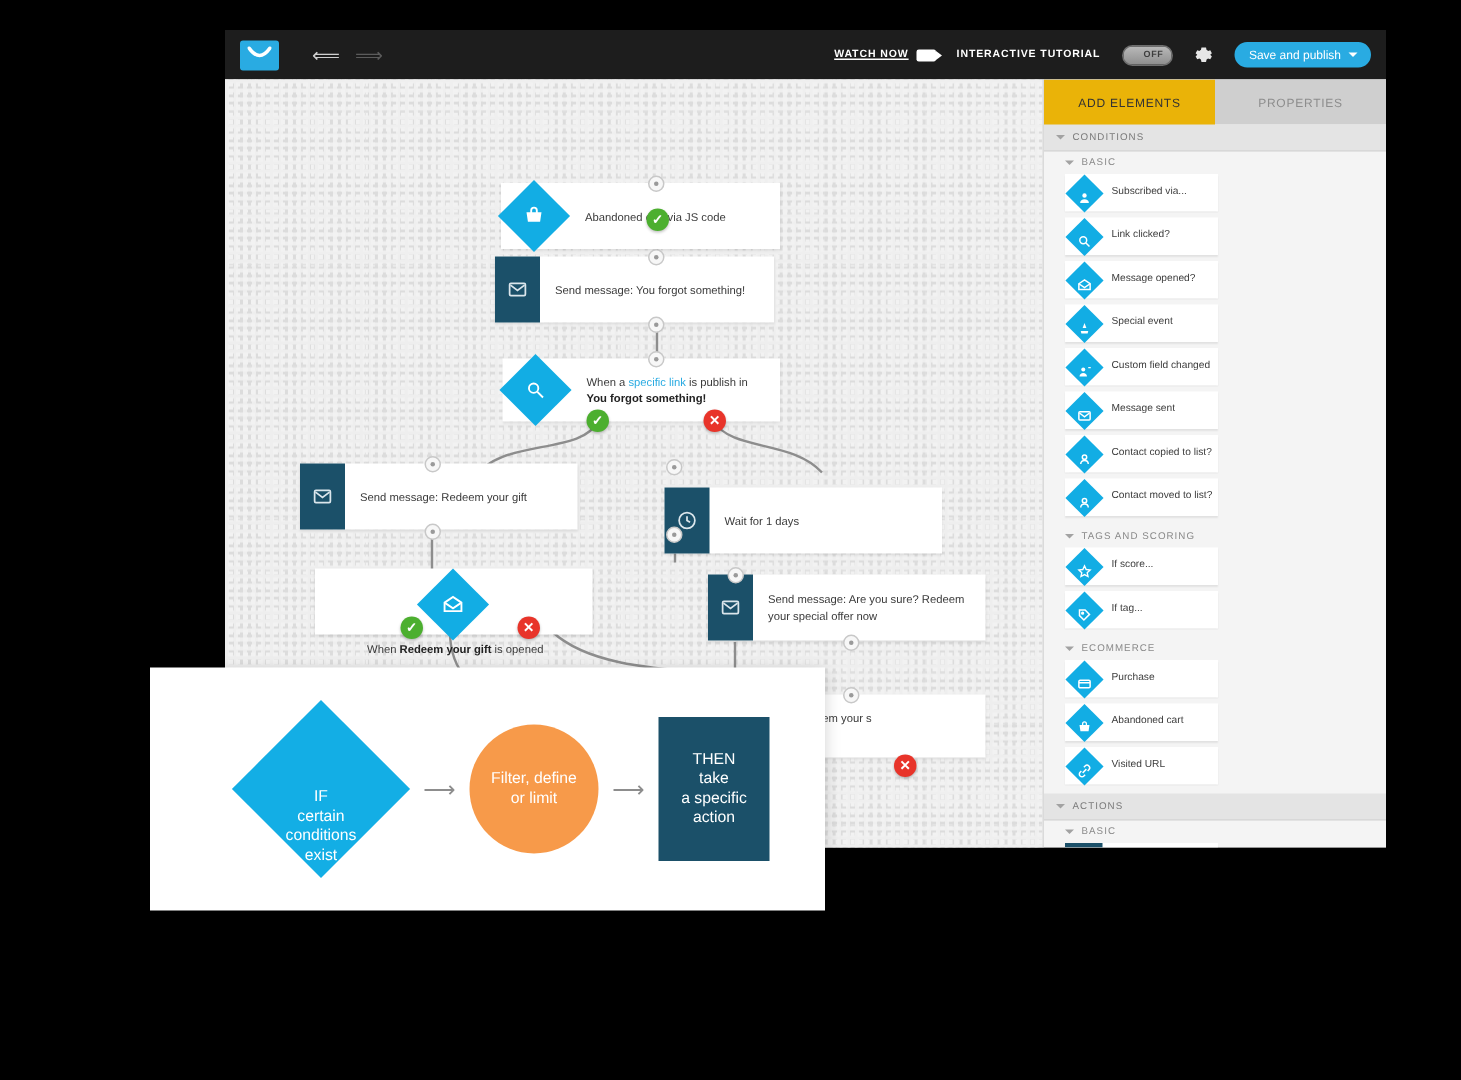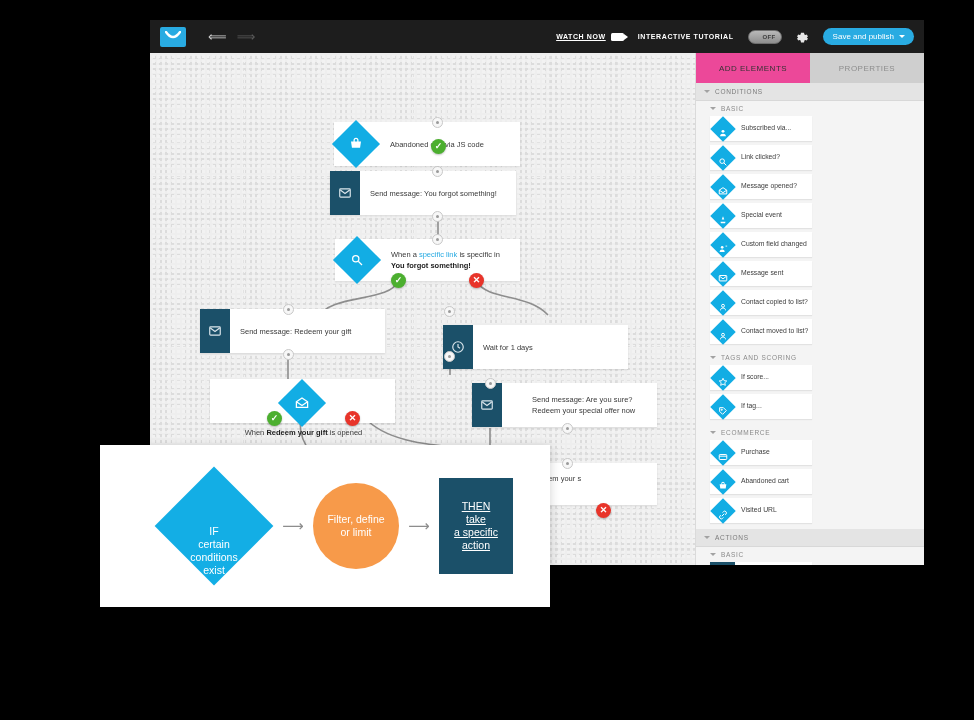--- a/index.html
+++ b/index.html
@@ -145,21 +145,21 @@
   .panel {
     position: absolute; right: 0; top: 33px; width: 229px; height: 512px;
     background: #f4f4f4; border-left: 1px solid #dadada;
     overflow: hidden;
   }
   .tabs { display: flex; height: 30px; background: #cfcfcf; }
   .tab {
     flex: 1; display: flex; align-items: center; justify-content: center;
     font-size: 8px; letter-spacing: .5px; color: #8d8d8d; font-weight: normal;
   }
-  .tab.active { background: #ec4899; color: #333; }
+  .tab.active { background: #eab308; color: #333; }
   .section-head {
     display: flex; align-items: center; gap: 5px;
     padding: 5px 8px; background: #e4e4e4;
     font-size: 6.5px; letter-spacing: .7px; color: #7b7b7b;
     border-bottom: 1px solid #d8d8d8;
   }
   .sub-head {
     display: flex; align-items: center; gap: 5px;
     padding: 4px 8px 2px 14px;
     font-size: 6.5px; letter-spacing: .7px; color: #8a8a8a;
@@ -299,21 +299,21 @@
         <div class="diamond-wrap">
           <div class="diamond"></div>
           <span class="ico">
             <svg width="15" height="15" viewBox="0 0 24 24" fill="none" stroke="#fff" stroke-width="2">
                 <circle cx="10" cy="10" r="5"></circle>
                 <path d="M14 14l6 6"></path>
               </svg>
           </span>
         </div>
         <div class="label">
-          <span>When a </span><span class="lnk">specific link</span><span> is specific in </span><b>You forgot something!</b>
+          <span>When a </span><span class="lnk">specific link</span><span> is publish in </span><b>You forgot something!</b>
         </div>
       </div>
       <div class="port" style="left:282px; top:181px;"></div>
       <div class="badge ok" style="left:241px; top:220px;">✓</div>
       <div class="badge no" style="left:319px; top:220px;">✕</div>
 
       <div class="node" style="left:50px; top:256px; width:185px;">
         <div class="sq-wrap">
           <span class="ico">
             <svg width="14" height="14" viewBox="0 0 24 24" fill="none" stroke="#dbe6ec" stroke-width="2">
@@ -351,21 +351,21 @@
               </svg>
           </span>
         </div>
         <div class="label">
           <span>When </span><b>Redeem your gift</b><span> is opened</span>
         </div>
       </div>
       <div class="badge ok" style="left:117px; top:358px;">✓</div>
       <div class="badge no" style="left:195px; top:358px;">✕</div>
 
-      <div class="node" style="left:322px; top:330px; width:185px; height:44px;gap:20px;">
+      <div class="node" style="left:322px; top:330px; width:185px; height:44px;">
         <div class="sq-wrap">
           <span class="ico">
             <svg width="14" height="14" viewBox="0 0 24 24" fill="none" stroke="#dbe6ec" stroke-width="2">
                 <rect x="3" y="5" width="18" height="14" rx="1.5"></rect>
                 <path d="M4 7l8 6 8-6"></path>
               </svg>
           </span>
         </div>
         <div class="label">Send message: Are you sure? Redeem your special offer now</div>
       </div>
@@ -571,20 +571,20 @@
 conditions
 exist</div>
     </div>
     <div class="ov-arrow">⟶</div>
     <div class="ov-circle">
       <div class="t" style="white-space:pre-line;">Filter, define
 or limit</div>
     </div>
     <div class="ov-arrow">⟶</div>
     <div class="ov-rect">
-      <div class="t" style="white-space:pre-line;text-decoration:underline;">THEN
+      <div class="t" style="white-space:pre-line;">THEN
 take
 a specific
 action</div>
     </div>
   </div>
 
 </div>
 
 </body></html>

